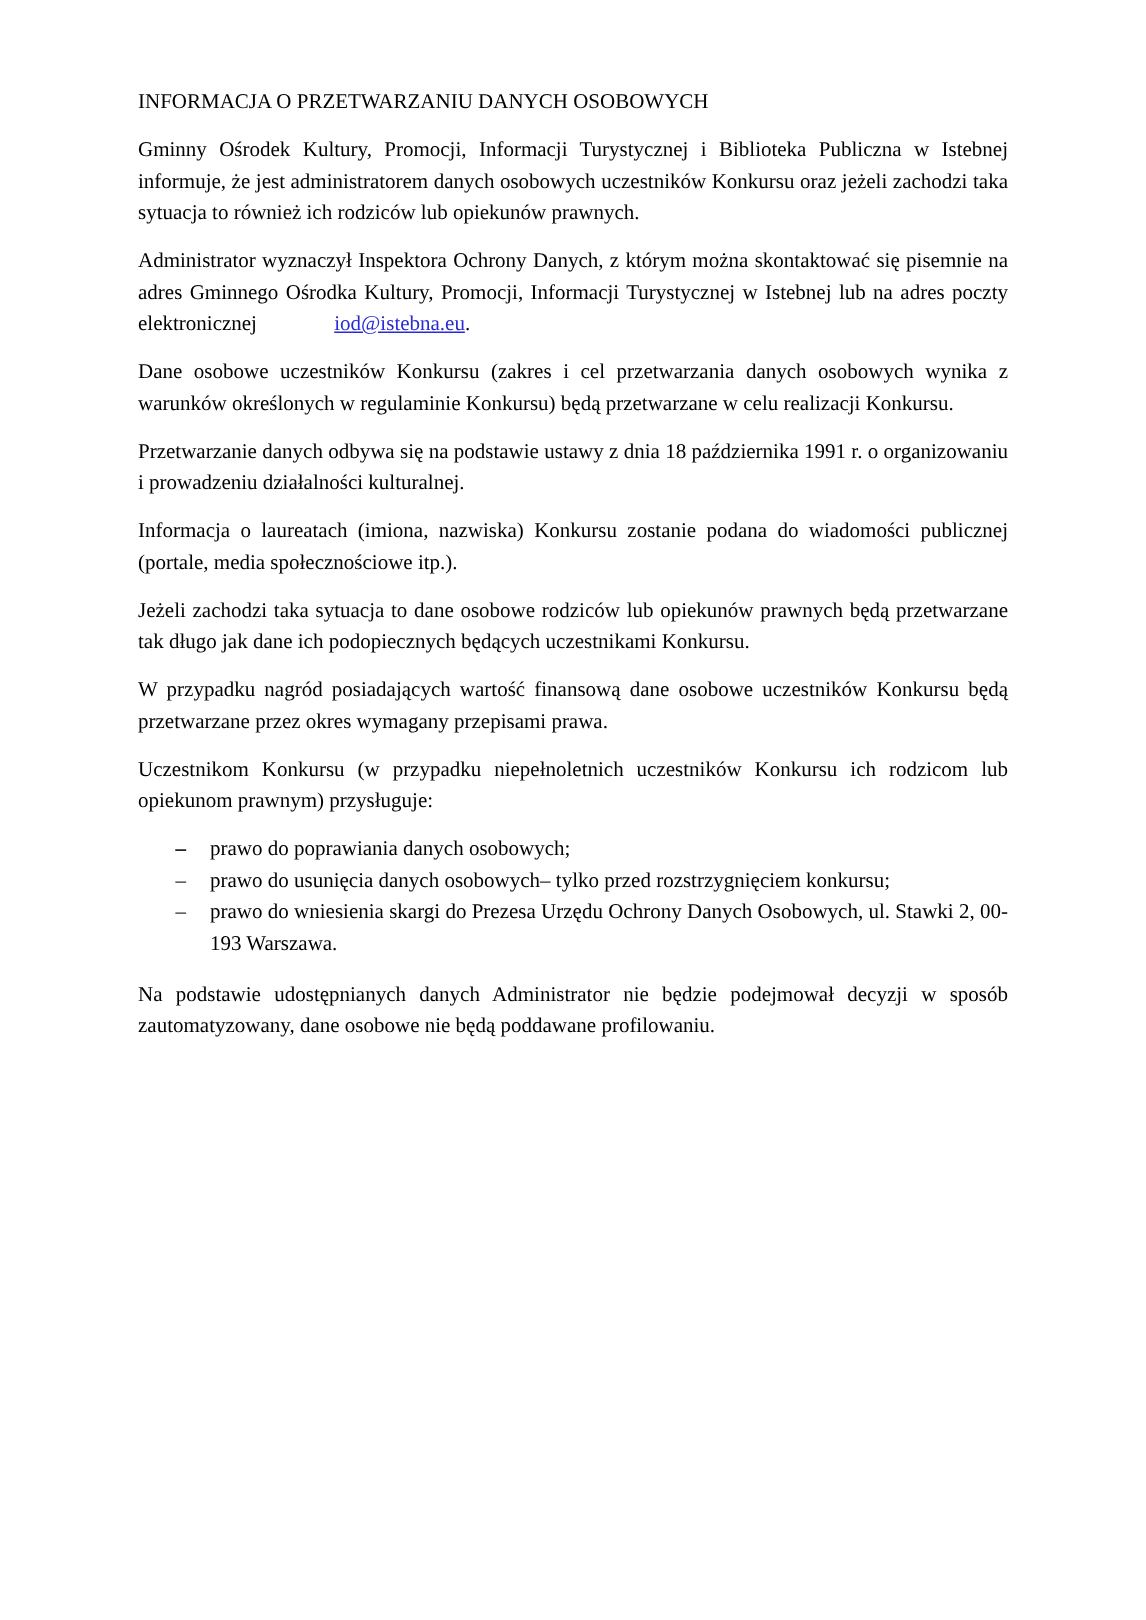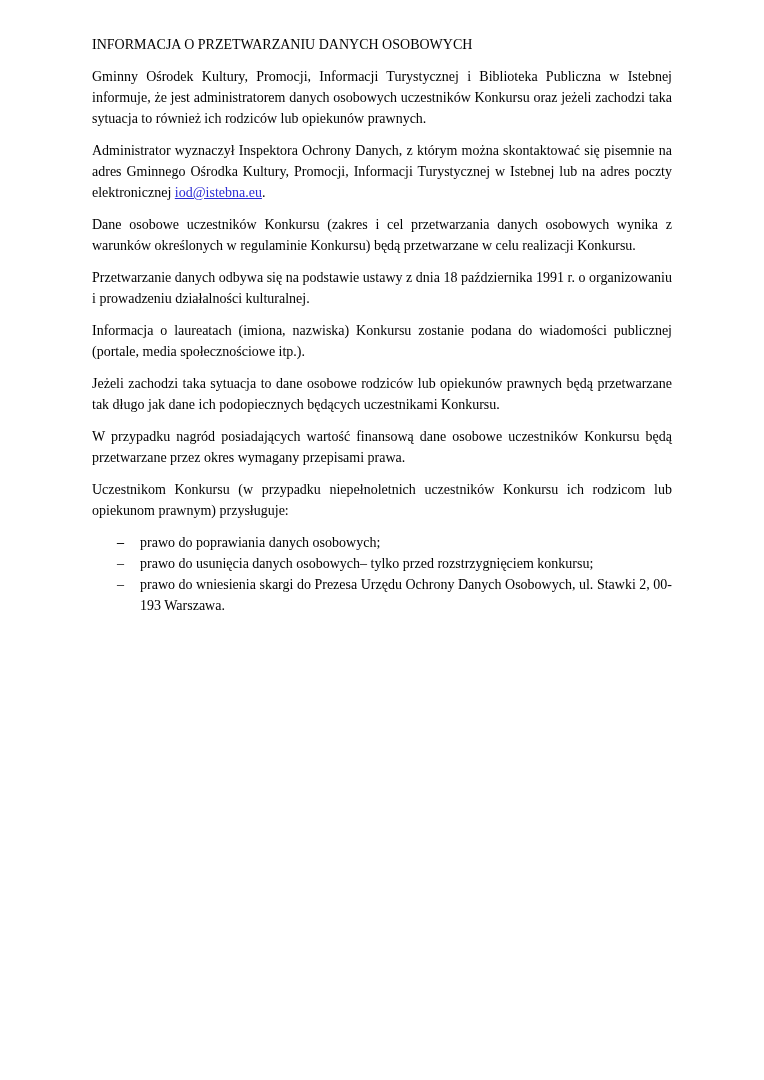--- a/index.html
+++ b/index.html
@@ -9,21 +9,21 @@
   }
   body {
     width: 764px;
     height: 1080px;
     overflow: hidden;
   }
   .page {
     box-sizing: border-box;
     width: 764px;
     height: 1080px;
-    padding: 34px 92px 0 92px;
+    padding: 58px 92px 0 92px;
     font-family: "Liberation Serif", serif;
     font-size: 14px;
     line-height: 21px;
     color: #000000;
     background: #ffffff;
   }
   .doc-heading {
     font-size: 14px;
     font-weight: normal;
     line-height: 21px;
@@ -58,21 +58,21 @@
 </style>
 </head>
 <body>
 
 <div class="page">
 
   <h1 class="doc-heading">INFORMACJA O PRZETWARZANIU DANYCH OSOBOWYCH</h1>
 
   <p>Gminny Ośrodek Kultury, Promocji, Informacji Turystycznej i Biblioteka Publiczna w Istebnej informuje, że jest administratorem danych osobowych uczestników Konkursu oraz jeżeli zachodzi taka sytuacja to również ich rodziców lub opiekunów prawnych.</p>
 
-  <p><span>Administrator wyznaczył Inspektora Ochrony Danych, z którym można skontaktować się pisemnie na adres Gminnego Ośrodka Kultury, Promocji, Informacji Turystycznej w Istebnej lub na adres poczty elektronicznej </span><a href="#" class="email-link" style="color: rgb(42, 42, 212);">iod@istebna.eu</a><span>.</span></p>
+  <p><span>Administrator wyznaczył Inspektora Ochrony Danych, z którym można skontaktować się pisemnie na adres Gminnego Ośrodka Kultury, Promocji, Informacji Turystycznej w Istebnej lub na adres poczty elektronicznej </span><a href="#" class="email-link" style="color: rgb(42, 42, 212); margin-left: 48px;">iod@istebna.eu</a><span>.</span></p>
 
   <p>Dane osobowe uczestników Konkursu (zakres i cel przetwarzania danych osobowych wynika z warunków określonych w regulaminie Konkursu) będą przetwarzane w celu realizacji Konkursu.</p>
 
 
   <p>Przetwarzanie danych odbywa się na podstawie ustawy z dnia 18 października 1991 r. o organizowaniu i prowadzeniu działalności kulturalnej.</p>
 
   <p>Informacja o laureatach (imiona, nazwiska) Konkursu zostanie podana do wiadomości publicznej (portale, media społecznościowe itp.).</p>
 
 
   <p>Jeżeli zachodzi taka sytuacja to dane osobowe rodziców lub opiekunów prawnych będą przetwarzane tak długo jak dane ich podopiecznych będących uczestnikami Konkursu.</p>
@@ -82,14 +82,15 @@
   <p>Uczestnikom Konkursu (w przypadku niepełnoletnich uczestników Konkursu ich rodzicom lub opiekunom prawnym)  przysługuje:</p>
 
   <ul class="rights">
     <li><span class="dash">–</span></li>
     <li><span class="dash">–</span><span>prawo do poprawiania danych osobowych;</span></li>
     <li><span class="dash">–</span><span>prawo do usunięcia danych osobowych– tylko przed rozstrzygnięciem konkursu;</span></li>
     <li><span class="dash">–</span><span>prawo do wniesienia skargi do Prezesa Urzędu Ochrony Danych Osobowych, ul. Stawki 2, 00-193 Warszawa.</span></li>
   </ul>
 
 
+  <p>Na podstawie udostępnianych danych Administrator nie będzie podejmował decyzji w sposób zautomatyzowany, dane osobowe nie będą poddawane profilowaniu.</p>
 
 </div>
 
 </body></html>

